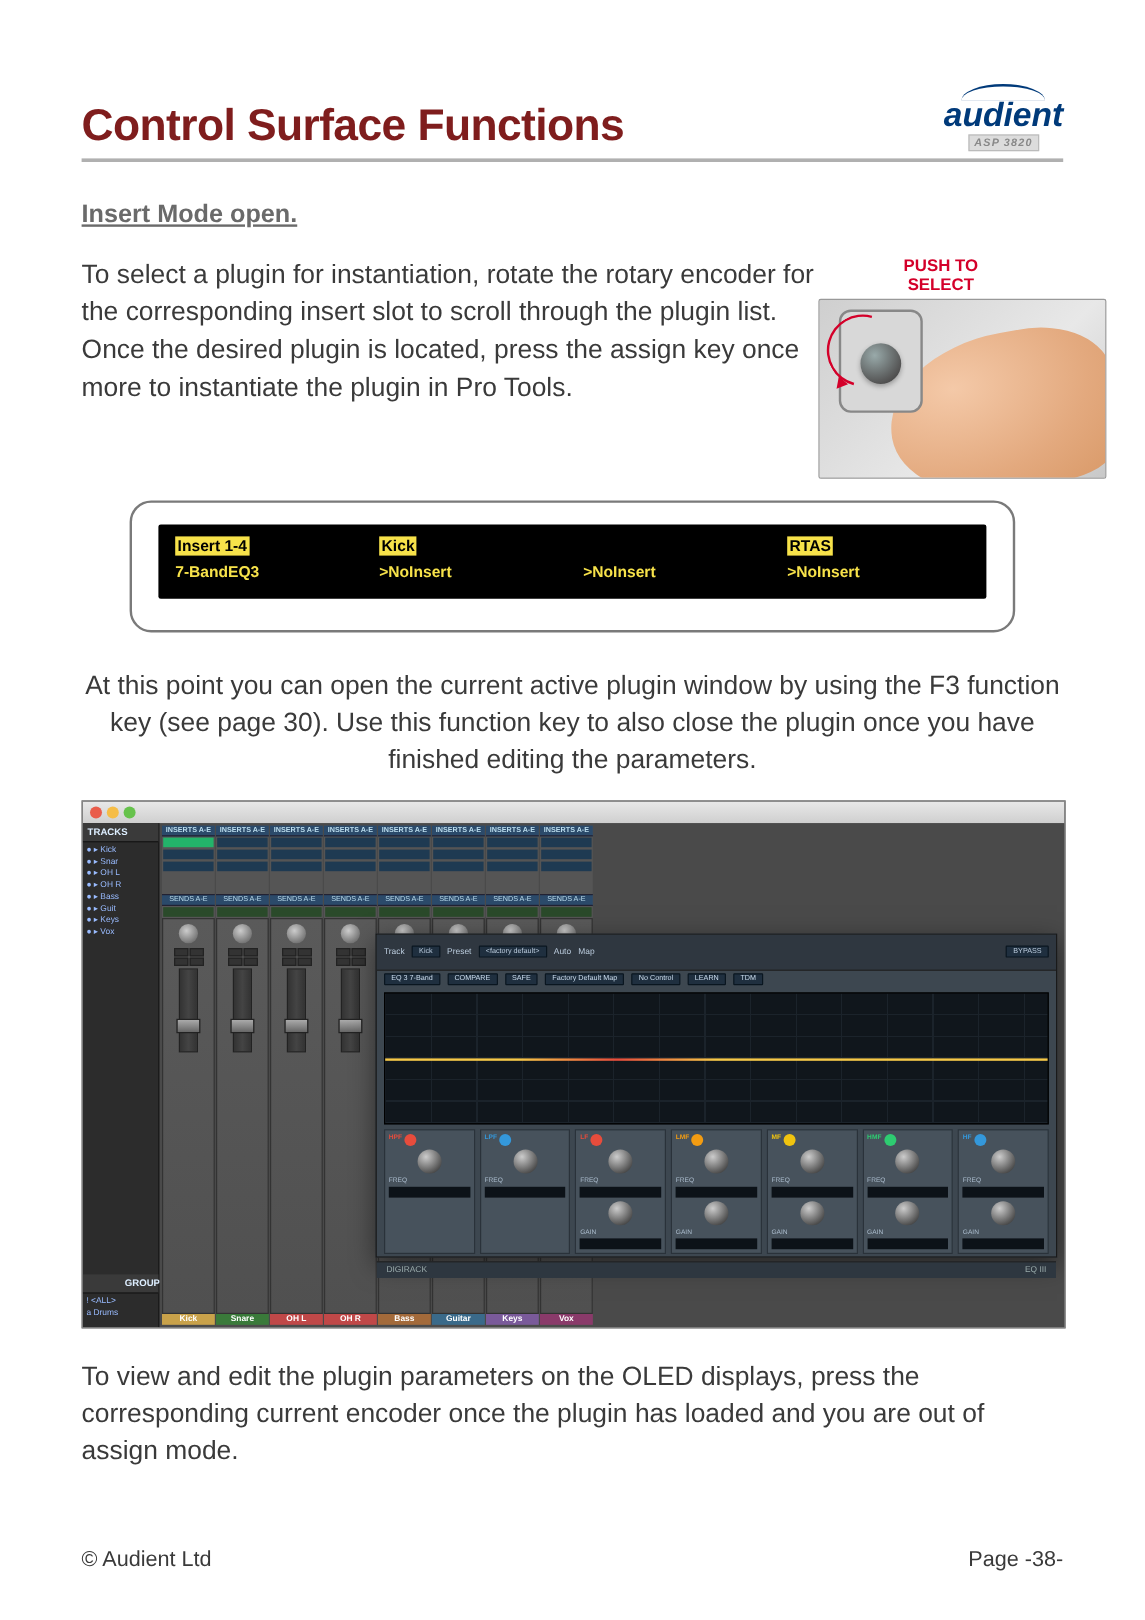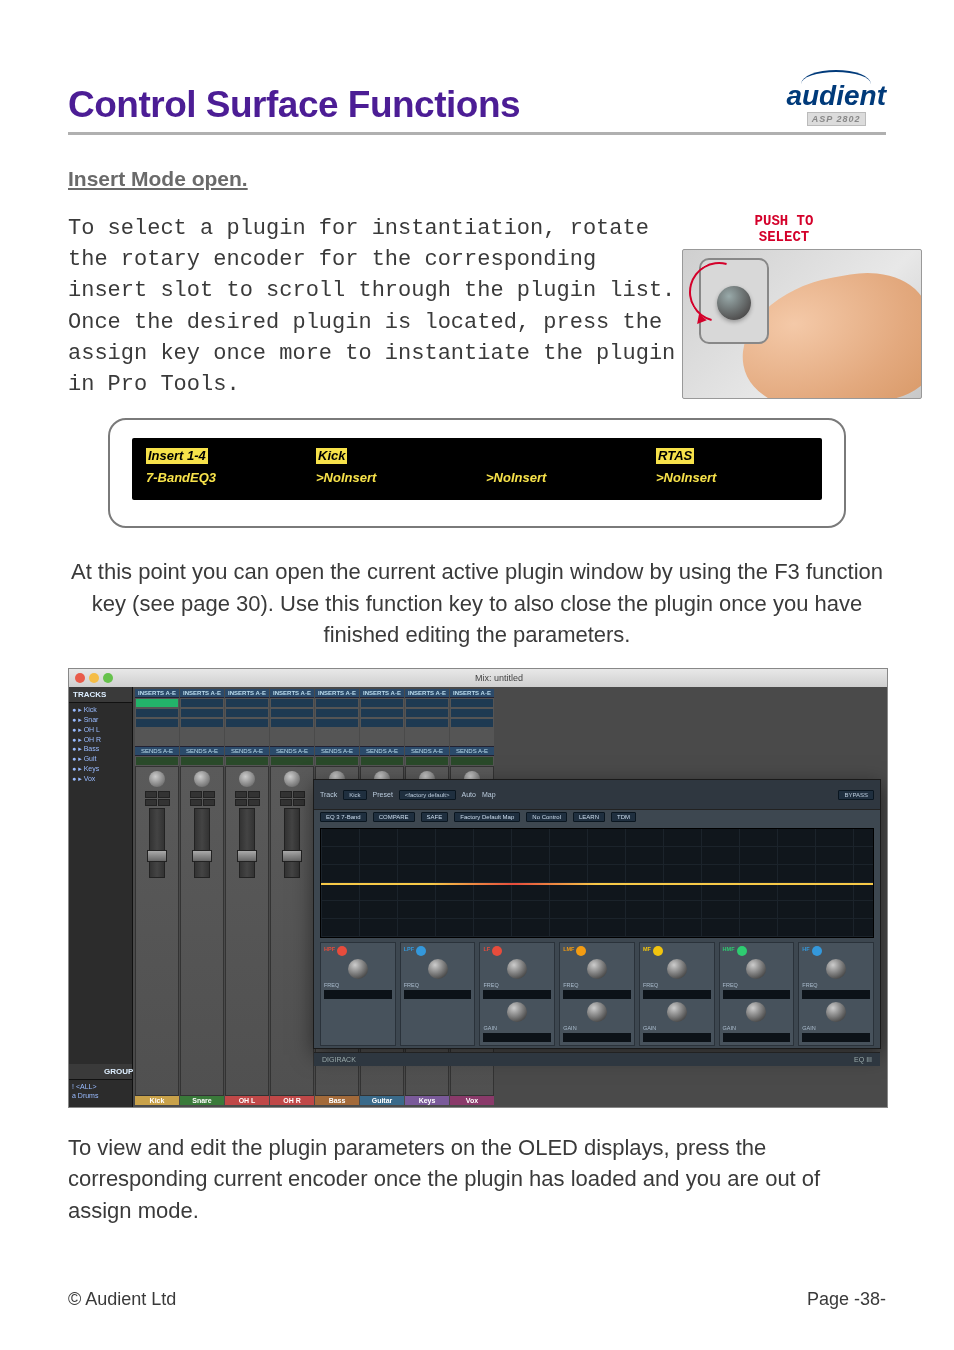--- a/index.html
+++ b/index.html
@@ -16,21 +16,21 @@
     border-bottom: 3px solid #b0b0b0;
     padding-bottom: 6px;
     margin-bottom: 32px;
     display: flex;
     justify-content: space-between;
     align-items: flex-end;
   }
   .title {
     font-size: 37px;
     font-weight: 800;
-    color: #4c1d95;
+    color: #7f1d1d;
     letter-spacing: -0.5px;
   }
   .brand {
     display: flex;
     flex-direction: column;
     align-items: center;
     gap: 2px;
   }
   .brand-logo {
     color: #003a7a;
@@ -60,21 +60,20 @@
   .subtitle {
     font-size: 21px;
     font-weight: 800;
     color: #6a6a6a;
     text-decoration: underline;
     margin-bottom: 22px;
   }
   .intro-row {
     display: flex;
     margin-bottom: 18px;
-    font-family: Liberation Mono, monospace;
   }
   .body-text {
     font-size: 22px;
     line-height: 1.42;
     color: #3a3a3a;
     font-weight: 400;
   }
   .intro-text { flex: 1; }
   .photo-box {
     width: 204px;
@@ -146,21 +145,20 @@
     padding: 18px 22px 26px;
     margin: 6px 40px 28px 40px;
     background: #fff;
   }
   .oled {
     background: #000;
     border-radius: 2px;
     display: flex;
     padding: 10px 14px 14px;
     gap: 18px;
-    font-style: italic;
   }
   .oled-col {
     flex: 1;
     display: flex;
     flex-direction: column;
     gap: 6px;
   }
   .oled-line1 {
     color: #f7e24a;
     font-family: "Arial Black", Arial, sans-serif;
@@ -286,21 +284,21 @@
   }
 </style>
 </head>
 <body>
 
 <div class="header">
   <div class="title">Control Surface Functions</div>
   <div class="brand">
     <div class="brand-arc"></div>
     <div class="brand-logo">audient</div>
-    <div class="brand-model">ASP 2802</div>
+    <div class="brand-model">ASP 3820</div>
   </div>
 </div>
 
 <div class="subtitle">Insert Mode open.</div>
 
 <div class="intro-row">
   <div class="body-text intro-text">To select a plugin for instantiation, rotate the rotary encoder for the corresponding insert slot to scroll through the plugin list. Once the desired plugin is located, press the assign key once more to instantiate the plugin in Pro Tools.</div>
   <div class="photo-box">
     <div class="photo-caption">
       <span>PUSH TO</span><br>
@@ -337,21 +335,20 @@
   </div>
 </div>
 
 <div class="body-text" style="margin-bottom:18px;text-align:center;">At this point you can open the current active plugin window by using the F3 function key (see page 30). Use this function key to also close the plugin once you have finished editing the parameters.</div>
 
 <div class="screenshot">
   <div class="ss-titlebar">
     <span class="tl-dot" style="background:#e95c4b"></span>
     <span class="tl-dot" style="background:#f5bd47"></span>
     <span class="tl-dot" style="background:#66c24c"></span>
-    <span style="flex:1;text-align:center;color:#444;font-size:9px;">Mix: untitled</span>
   </div>
   <div class="ss-body">
     <div class="ss-side">
       <div class="ss-side-head">TRACKS</div>
       <div class="ss-side-list" id="ss-tracklist">
           <div>● ▸ Kick</div>
           <div>● ▸ Snar</div>
           <div>● ▸ OH L</div>
           <div>● ▸ OH R</div>
           <div>● ▸ Bass</div>

